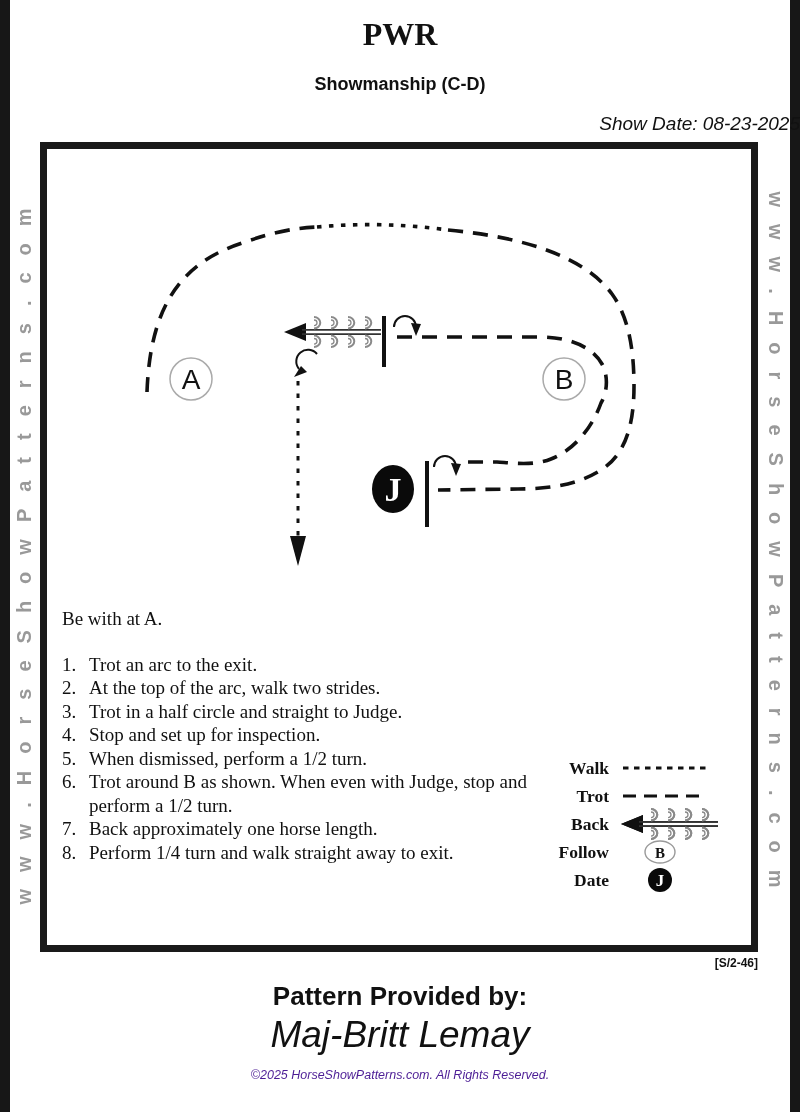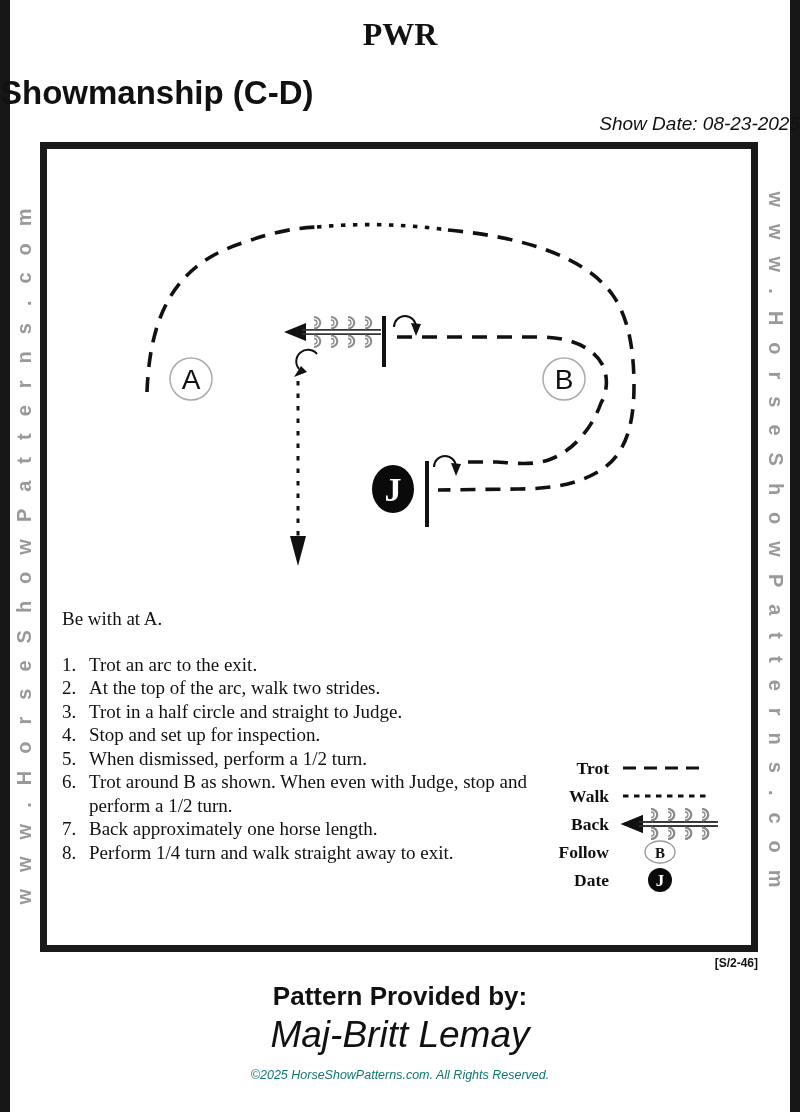--- a/index.html
+++ b/index.html
@@ -15,22 +15,22 @@
   .side-url {
     position:absolute; width:810px; height:30px; line-height:30px;
     font-family:"Liberation Sans", sans-serif; font-weight:bold; font-size:20px;
     letter-spacing:17px; color:#999; text-align:center; white-space:nowrap;
   }
   .side-url.left  { left:-381px; top:533px; transform:rotate(-90deg); }
   .side-url.right { left:371px;  top:533px; transform:rotate(90deg); }
   
   .title { position:absolute; top:16px; left:0; width:100%; text-align:center;
            font-size:32px; font-weight:bold; font-family:"Liberation Serif", serif; }
-  .subtitle { position:absolute; top:74px; left:0; width:100%; 
-              font-family:"Liberation Sans", sans-serif; font-weight:bold; font-size:33px; }
+  .subtitle { position:absolute; top:74px; left:0; width:100%; text-align:center;
+              font-family:"Liberation Sans", sans-serif; font-weight:bold; font-size:18px; }
   .show-date { position:absolute; top:113px; left:0; width:100%; text-align:right;
                font-family:"Liberation Sans", sans-serif; font-style:italic; font-size:19px; }
   
   .pattern-box { position:absolute; left:40px; top:142px; width:718px; height:810px;
                  border:7px solid #1a1a1a; background:#fff; }
   .diagram-svg { position:absolute; left:0; top:0; width:704px; height:470px; }
   
   .instructions { position:absolute; left:15px; top:458px; width:486px;
                   font-size:19px; line-height:23.5px; }
   .instr-ready { margin-bottom:22px; }
@@ -45,21 +45,21 @@
                   font-family:"Liberation Serif", serif; }
   .legend-sym { margin-left:12px; display:flex; align-items:center; }
   
   .pattern-code { position:absolute; top:956px; right:42px; font-family:"Liberation Sans", sans-serif;
                   font-weight:bold; font-size:12px; }
   .provided-by { position:absolute; top:981px; left:0; width:100%; text-align:center;
                  font-family:"Liberation Sans", sans-serif; font-weight:bold; font-size:26px; }
   .provider { position:absolute; top:1014px; left:0; width:100%; text-align:center;
               font-family:"Liberation Sans", sans-serif; font-style:italic; font-size:37px; }
   .copyright { position:absolute; top:1068px; left:0; width:100%; text-align:center;
-               font-family:"Liberation Sans", sans-serif; font-style:italic; font-size:12.5px; color:#0f766e; }
+               font-family:"Liberation Sans", sans-serif; font-style:italic; font-size:12.5px; color:#4c1d95; }
 </style>
 </head>
 <body>
 
 <div class="edge-bar left"></div>
 <div class="edge-bar right"></div>
 
 <div class="side-url left">www.HorseShowPatterns.com</div>
 <div class="side-url right">www.HorseShowPatterns.com</div>
 
@@ -176,32 +176,32 @@
         <span class="t">Back approximately one horse length.</span>
       </div>
     <div class="instr-item">
       <span class="n">8.</span>
         <span class="t">Perform 1/4 turn and walk straight away to exit.</span>
       </div>
   </div>
 
   <div class="legend">
     <div class="legend-row">
+      <div class="legend-label">Walk</div>
+      <div class="legend-sym">
+        <svg width="88" height="8">
+            <line x1="2" y1="4" x2="86" y2="4" stroke="#111" stroke-width="3.2" stroke-dasharray="5.5 5.5"></line>
+          </svg>
+      </div>
+    </div>
+    <div class="legend-row">
       <div class="legend-label">Trot</div>
       <div class="legend-sym">
         <svg width="88" height="8">
             <line x1="2" y1="4" x2="86" y2="4" stroke="#111" stroke-width="3.2" stroke-dasharray="13 8"></line>
-          </svg>
-      </div>
-    </div>
-    <div class="legend-row">
-      <div class="legend-label">Walk</div>
-      <div class="legend-sym">
-        <svg width="88" height="8">
-            <line x1="2" y1="4" x2="86" y2="4" stroke="#111" stroke-width="3.2" stroke-dasharray="5.5 5.5"></line>
           </svg>
       </div>
     </div>
     <div class="legend-row">
       <div class="legend-sym" style="margin-left:0;width:62px;justify-content:flex-end;">
         <span class="legend-label" style="width:auto;">Back</span>
       </div>
       <div class="legend-sym">
         <svg width="100" height="32" viewBox="0 0 100 32">
             <use href="#backsym" transform="translate(0,1)"></use>

